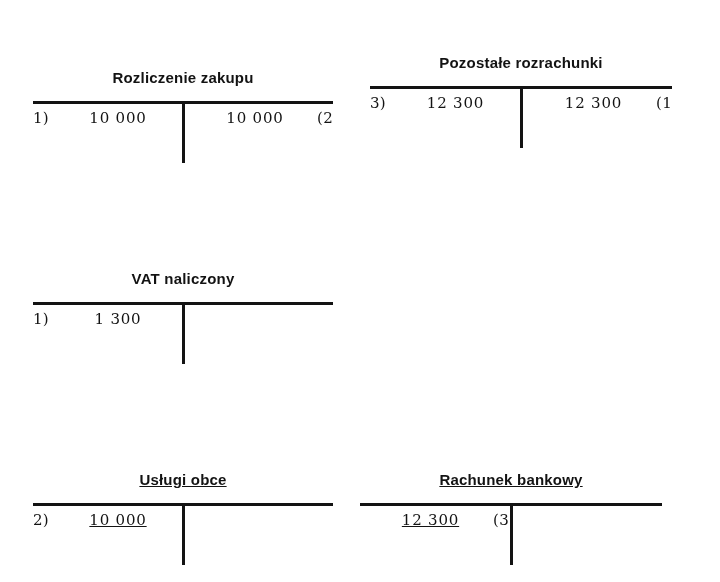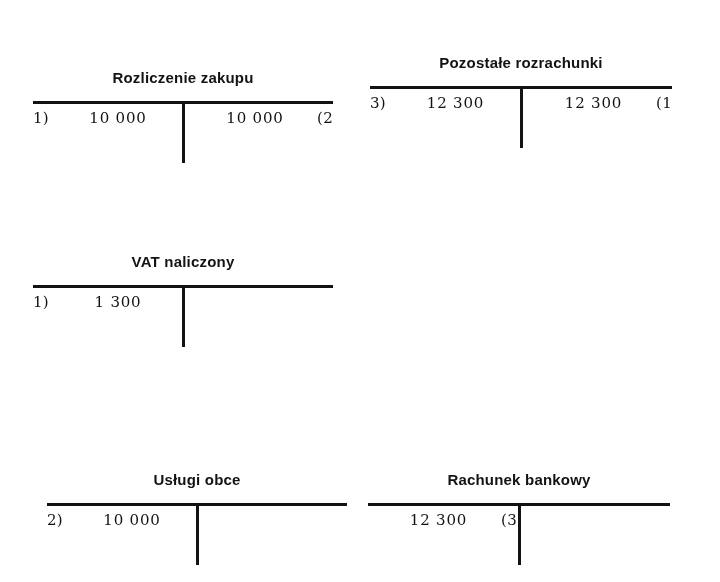--- a/index.html
+++ b/index.html
@@ -68,23 +68,23 @@
     top: 0;
     letter-spacing: 0.3px;
   }
   .t-debit  .t-label { left: 0; }
   .t-credit .t-label { right: 0; }
   .t-debit  .t-amount { position: relative; left: 9px; }
   .t-credit .t-amount { position: relative; left: -4px; }
   
   #acc-0 { left: 33px;  top: 36px;  width: 300px; }
   #acc-1 { left: 370px; top: 21px;  width: 302px; }
-  #acc-2 { left: 33px;  top: 220px; width: 300px; }
-  #acc-3 { left: 47px;  top: 438px; width: 300px; }
-  #acc-4 { left: 368px; top: 438px; width: 302px; }
+  #acc-2 { left: 33px;  top: 237px; width: 300px; }
+  #acc-3 { left: 33px;  top: 438px; width: 300px; text-decoration: underline; }
+  #acc-4 { left: 360px; top: 438px; width: 302px; text-decoration: underline; }
 </style>
 </head>
 <body>
 
 <div class="canvas">
 
   <div class="taccount acc-left" id="acc-0">
     <div class="t-title">Rozliczenie zakupu</div>
     <div class="t-body">
       <div class="t-hline"></div>

